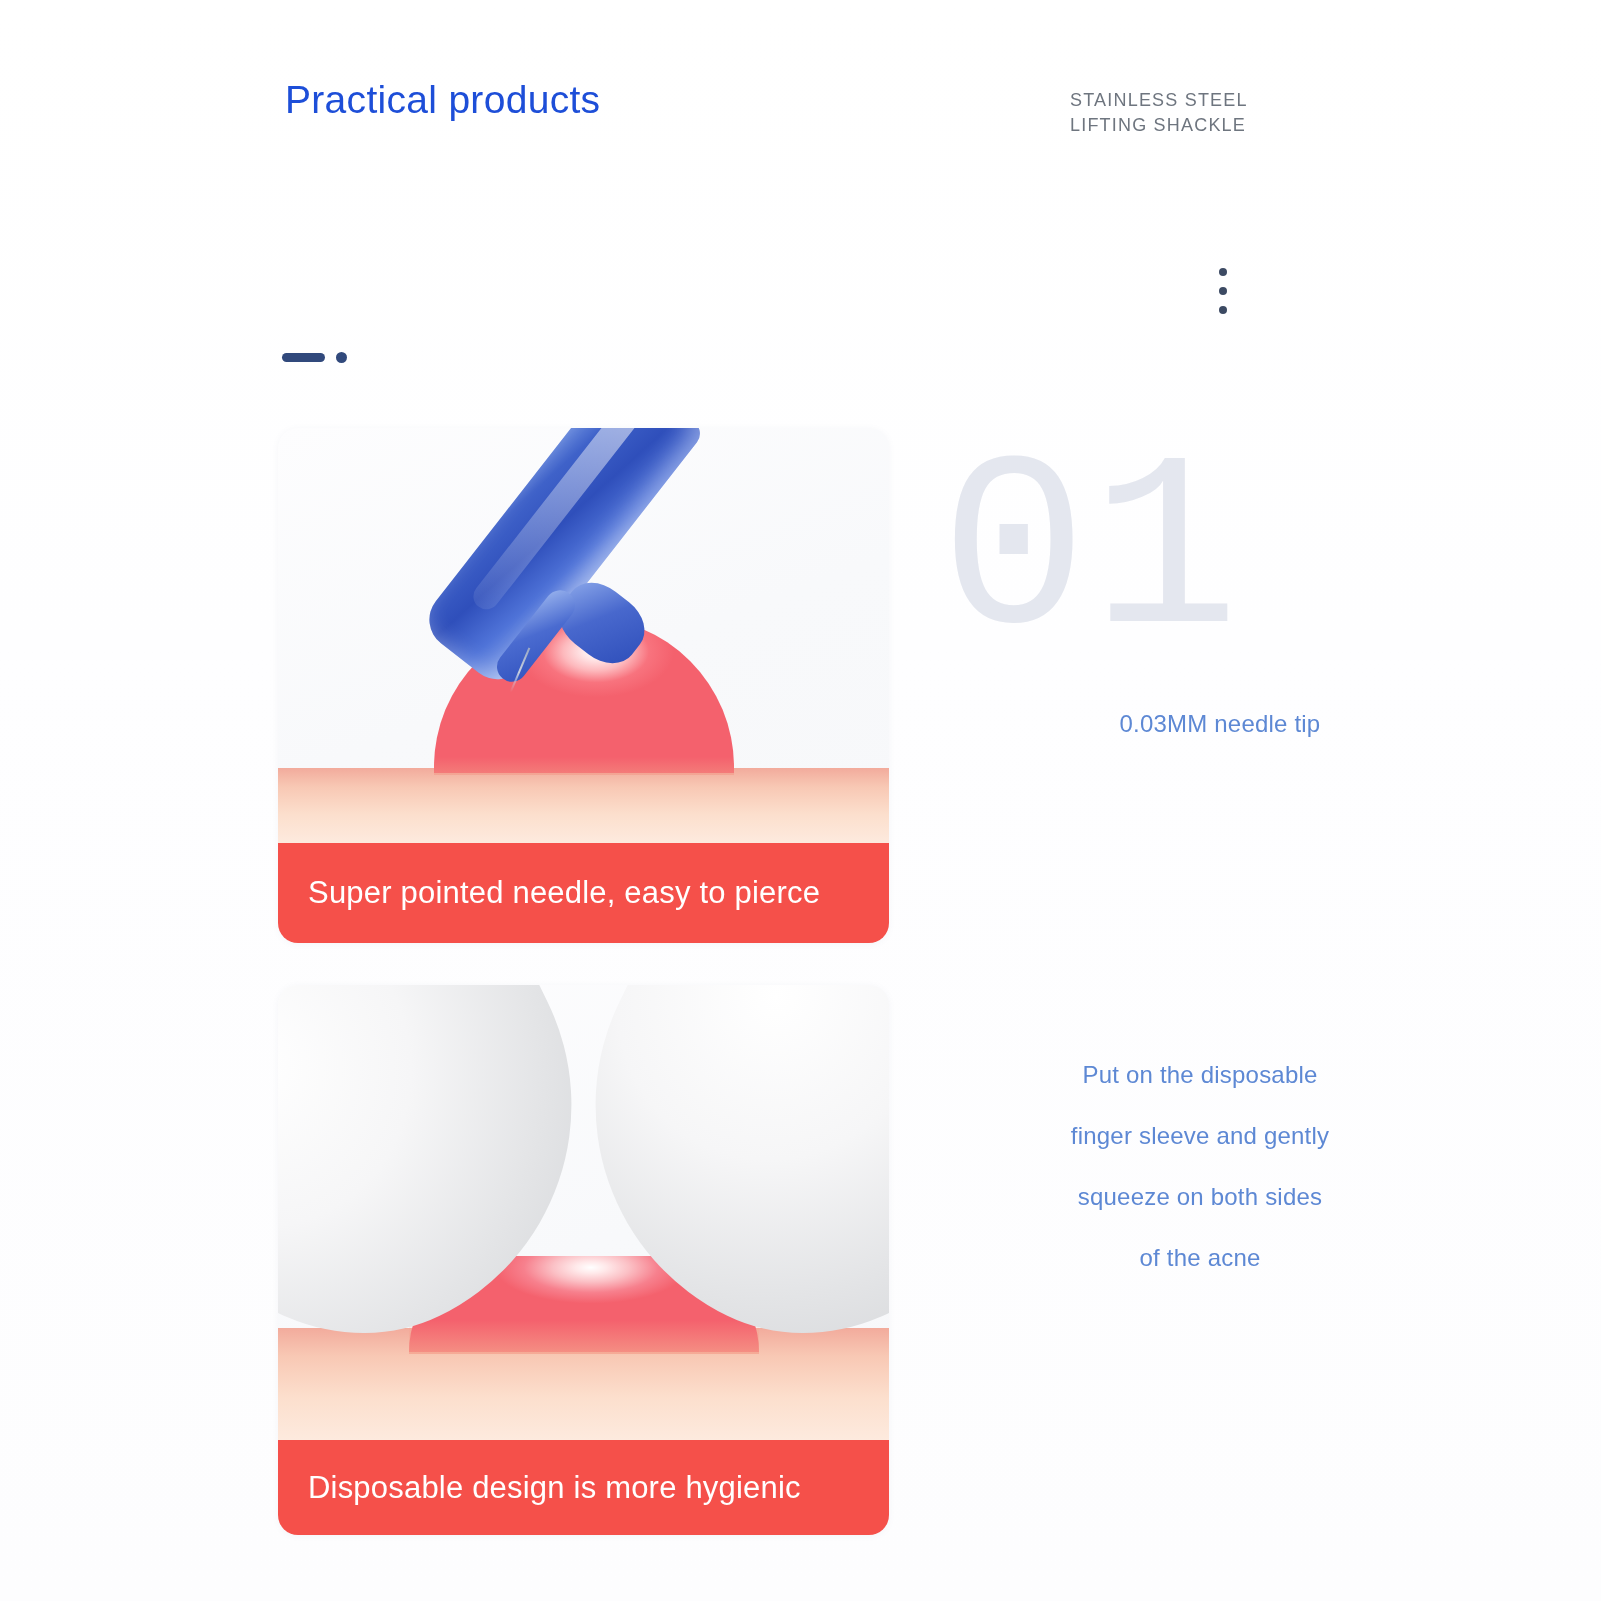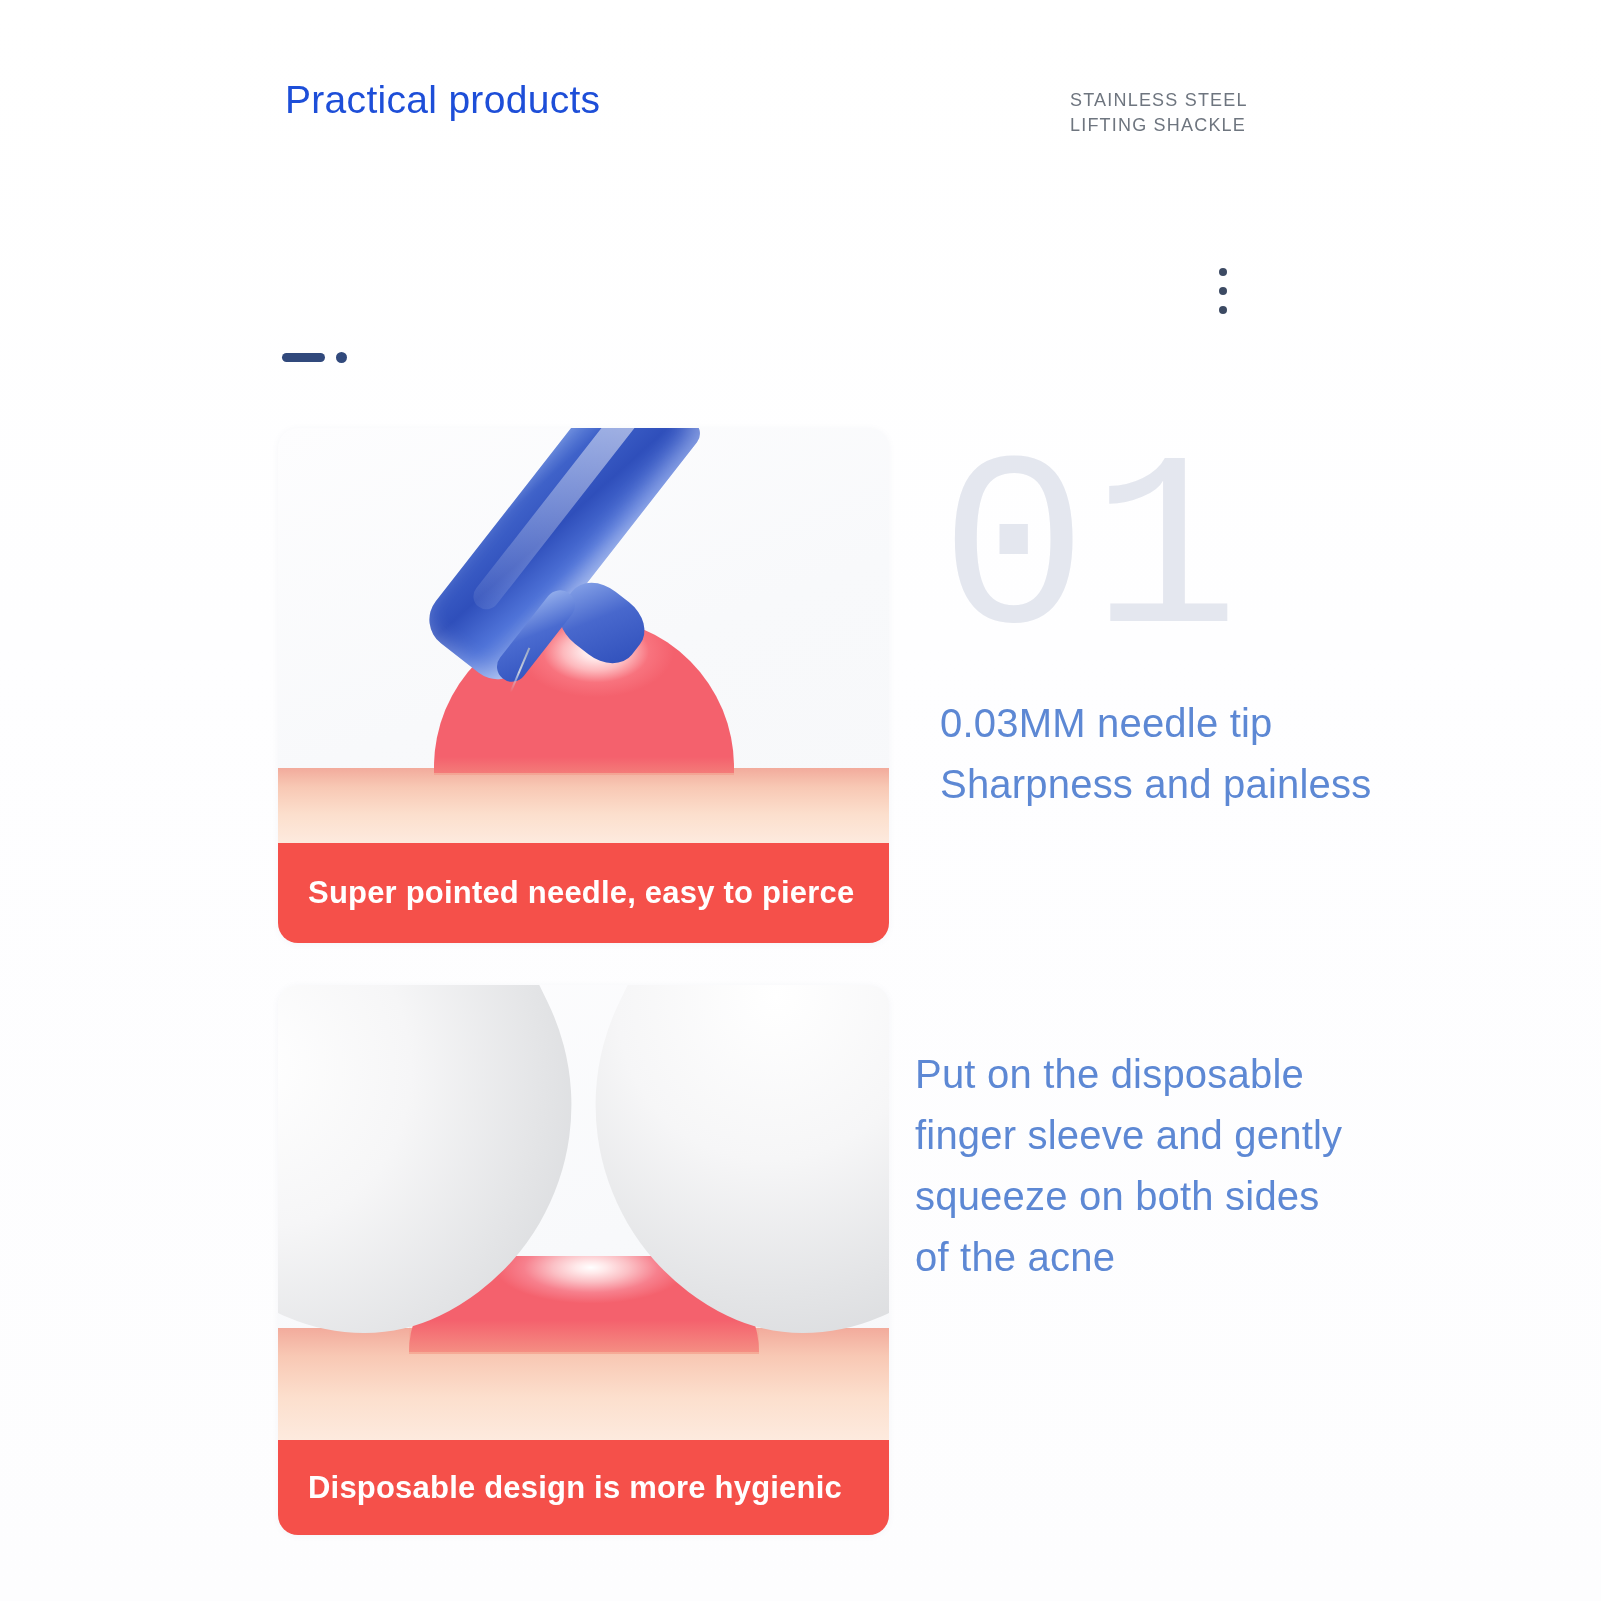--- a/index.html
+++ b/index.html
@@ -254,21 +254,21 @@
     background: #f5504a;
     display: flex;
     align-items: center;
     padding-left: 30px;
     box-sizing: border-box;
   }
   .card-2 .caption { height: 95px; }
   .caption-text {
     color: #ffffff;
     font-size: 31px;
-    font-weight: 700;
+    font-weight: 400;
     letter-spacing: 0.2px;
     white-space: nowrap;
   }
 
   
   .side {
     position: absolute;
   }
   .side-1 { left: 940px; top: 455px; width: 560px; }
   .side-2 { left: 915px; top: 1040px; width: 570px; }
@@ -277,25 +277,26 @@
     font-family: Liberation Mono, monospace;
     font-size: 246px;
     line-height: 0.82;
     color: #e4e7ef;
     font-weight: 400;
     letter-spacing: 4px;
     user-select: none;
   }
   .side-desc {
     margin-top: 18px;
-    font-size: 40px;
+    font-size: 24px;
     line-height: 61px;
     color: #5d88d4;
     font-weight: 400;
     letter-spacing: 0.2px;
+    text-align: center;
   }
   .side-1 .side-desc { margin-top: 36px; }
   .side-2 .side-desc { margin-top: 4px; }
   .side-desc span { display: block; white-space: nowrap; }
 </style>
 </head>
 <body>
 
 <div class="page">
 
@@ -332,21 +333,20 @@
       <div class="caption">
         <span class="caption-text">Super pointed needle, easy to pierce</span>
       </div>
     </div>
   </div>
 
   <div class="side side-1">
     <div class="big-number">01</div>
     <div class="side-desc">
       <span>0.03MM needle tip</span>
-      <span>Sharpness and painless</span>
     </div>
   </div>
 
   <div class="feature feature-2">
     <div class="card card-2">
       <div class="illus">
         <div class="skin"></div>
         <div class="bump2"></div>
         <div class="sleeve sleeve-left"></div>
         <div class="sleeve sleeve-right"></div>

